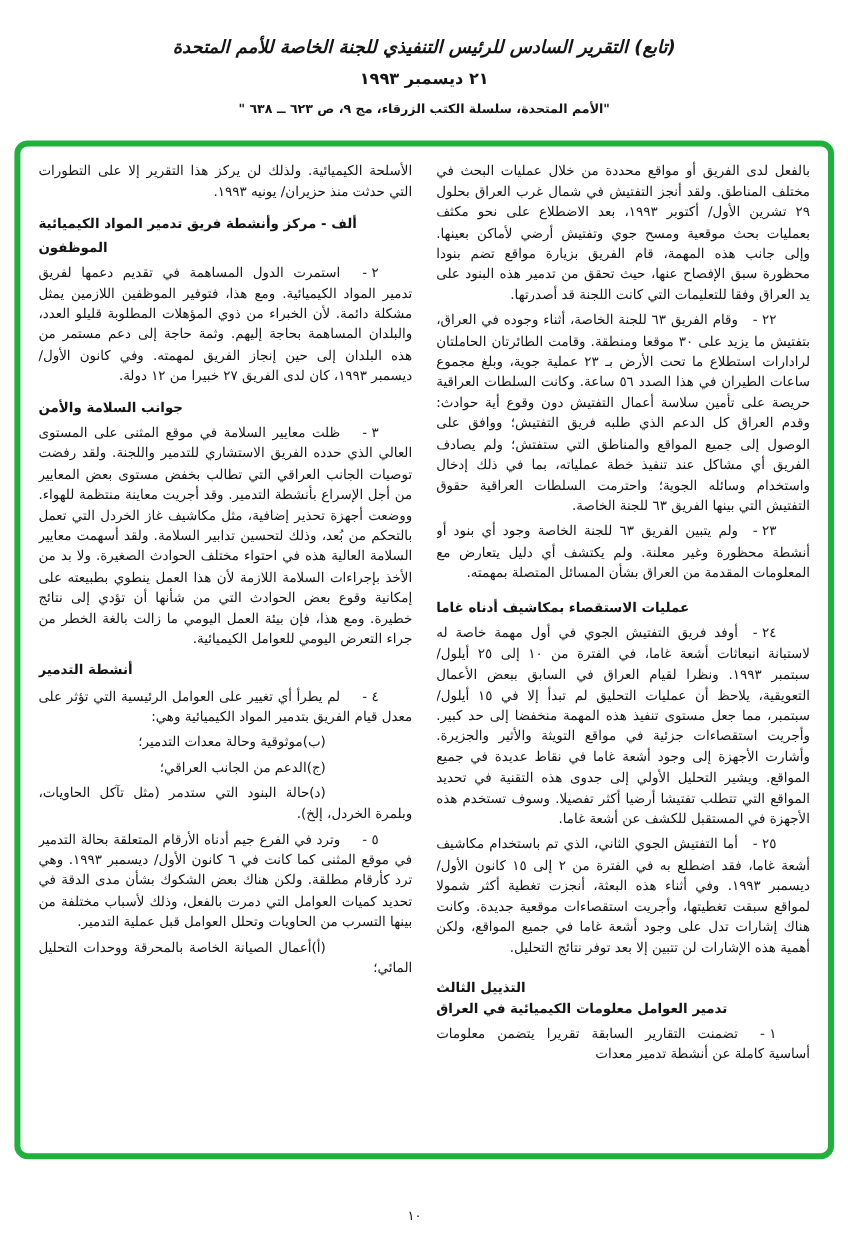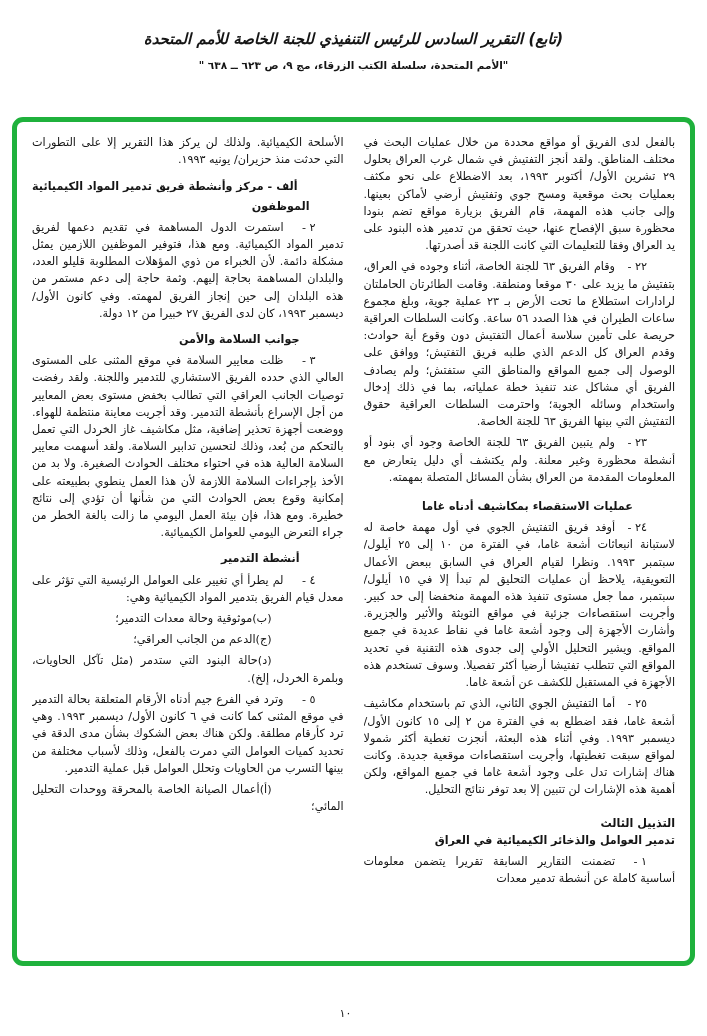--- a/index.html
+++ b/index.html
@@ -22,53 +22,54 @@
     flex:1 1 0; height:100%; overflow:hidden;
     font-size:11.2px; line-height:17.2px;
   }
   .blk{text-align:justify;}
   .cont{margin:0;}
   .num{text-indent:14px;margin:4px 0 0 0;}
   .num .marker{display:inline-block;min-width:46px;}
   .item{text-indent:36px;margin:4px 0;}
   .item .marker{display:inline-block;min-width:30px;}
   .hdg,.hdg-a,.hdg-sub,.hdg-mid,.hdg-flush{
-    font-weight:bold;text-align:right;margin:9px 0 3px 0;text-indent:0;
+    font-weight:bold;text-align:left;margin:9px 0 3px 0;text-indent:0;
   }
   .hdg{margin-right:44px;}
   .hdg-a{margin-right:46px;margin-top:10px;margin-bottom:1px;}
   .hdg-sub{margin-right:34px;margin-top:2px;}
   .hdg-mid{margin-right:42px;margin-top:12px;}
   .hdg-flush{margin-right:0;margin-top:16px;margin-bottom:0;}
   .hdg-flush + .hdg-flush{margin-top:0;}
   .page-num{
     position:absolute;bottom:16px;left:0;right:16px;
     text-align:center;font-size:11px;color:#151515;
   }
 </style>
 </head>
 <body>
 
 <div class="page">
 
   <header>
     <div class="h1">(تابع) التقرير السادس للرئيس التنفيذي للجنة الخاصة للأمم المتحدة</div>
+    <div class="h2">٢١ ديسمبر ١٩٩٣</div>
     <div class="h3">"الأمم المتحدة، سلسلة الكتب الزرقاء، مج ٩، ص ٦٢٣ ــ ٦٣٨ "</div>
   </header>
 
   <div class="green-box" id="green-box" style="border-color: rgb(31, 177, 60);">
     <div class="col" id="col-right">
         <div class="blk cont">بالفعل لدى الفريق أو مواقع محددة من خلال عمليات البحث في مختلف المناطق. ولقد أنجز التفتيش في شمال غرب العراق بحلول ٢٩ تشرين الأول/ أكتوبر ١٩٩٣، بعد الاضطلاع على نحو مكثف بعمليات بحث موقعية ومسح جوي وتفتيش أرضي لأماكن بعينها. وإلى جانب هذه المهمة، قام الفريق بزيارة مواقع تضم بنودا محظورة سبق الإفصاح عنها، حيث تحقق من تدمير هذه البنود على يد العراق وفقا للتعليمات التي كانت اللجنة قد أصدرتها.</div>
         <div class="blk num"><span class="marker">٢٢ -</span>وقام الفريق ٦٣ للجنة الخاصة، أثناء وجوده في العراق، بتفتيش ما يزيد على ٣٠ موقعا ومنطقة. وقامت الطائرتان الحاملتان لرادارات استطلاع ما تحت الأرض بـ ٢٣ عملية جوية، وبلغ مجموع ساعات الطيران في هذا الصدد ٥٦ ساعة. وكانت السلطات العراقية حريصة على تأمين سلاسة أعمال التفتيش دون وقوع أية حوادث: وقدم العراق كل الدعم الذي طلبه فريق التفتيش؛ ووافق على الوصول إلى جميع المواقع والمناطق التي ستفتش؛ ولم يصادف الفريق أي مشاكل عند تنفيذ خطة عملياته، بما في ذلك إدخال واستخدام وسائله الجوية؛ واحترمت السلطات العراقية حقوق التفتيش التي بينها الفريق ٦٣ للجنة الخاصة.</div>
         <div class="blk num"><span class="marker">٢٣ -</span>ولم يتبين الفريق ٦٣ للجنة الخاصة وجود أي بنود أو أنشطة محظورة وغير معلنة. ولم يكتشف أي دليل يتعارض مع المعلومات المقدمة من العراق بشأن المسائل المتصلة بمهمته.</div>
         <div class="blk hdg-mid">عمليات الاستقصاء بمكاشيف أدناه غاما</div>
         <div class="blk num"><span class="marker">٢٤ -</span>أوفد فريق التفتيش الجوي في أول مهمة خاصة له لاستبانة انبعاثات أشعة غاما، في الفترة من ١٠ إلى ٢٥ أيلول/ سبتمبر ١٩٩٣. ونظرا لقيام العراق في السابق ببعض الأعمال التعويقية، يلاحظ أن عمليات التحليق لم تبدأ إلا في ١٥ أيلول/ سبتمبر، مما جعل مستوى تنفيذ هذه المهمة منخفضا إلى حد كبير. وأجريت استقصاءات جزئية في مواقع التويثة والأثير والجزيرة. وأشارت الأجهزة إلى وجود أشعة غاما في نقاط عديدة في جميع المواقع. ويشير التحليل الأولي إلى جدوى هذه التقنية في تحديد المواقع التي تتطلب تفتيشا أرضيا أكثر تفصيلا. وسوف تستخدم هذه الأجهزة في المستقبل للكشف عن أشعة غاما.</div>
         <div class="blk num"><span class="marker">٢٥ -</span>أما التفتيش الجوي الثاني، الذي تم باستخدام مكاشيف أشعة غاما، فقد اضطلع به في الفترة من ٢ إلى ١٥ كانون الأول/ ديسمبر ١٩٩٣. وفي أثناء هذه البعثة، أنجزت تغطية أكثر شمولا لمواقع سبقت تغطيتها، وأجريت استقصاءات موقعية جديدة. وكانت هناك إشارات تدل على وجود أشعة غاما في جميع المواقع، ولكن أهمية هذه الإشارات لن تتبين إلا بعد توفر نتائج التحليل.</div>
         <div class="blk hdg-flush">التذييل الثالث</div>
-        <div class="blk hdg-flush">تدمير العوامل والذخائر الكيميائية في العراق</div>
+        <div class="blk hdg-flush">تدمير العوامل معلومات الكيميائية في العراق</div>
         <div class="blk num"><span class="marker">١ -</span>تضمنت التقارير السابقة تقريرا يتضمن معلومات أساسية كاملة عن أنشطة تدمير معدات</div>
       </div>
     <div class="col" id="col-left">
         <div class="blk cont">الأسلحة الكيميائية. ولذلك لن يركز هذا التقرير إلا على التطورات التي حدثت منذ حزيران/ يونيه ١٩٩٣.</div>
         <div class="blk hdg-a">ألف - مركز وأنشطة فريق تدمير المواد الكيميائية</div>
         <div class="blk hdg-sub">الموظفون</div>
         <div class="blk num"><span class="marker">٢ -</span>استمرت الدول المساهمة في تقديم دعمها لفريق تدمير المواد الكيميائية. ومع هذا، فتوفير الموظفين اللازمين يمثل مشكلة دائمة. لأن الخبراء من ذوي المؤهلات المطلوبة قليلو العدد، والبلدان المساهمة بحاجة إليهم. وثمة حاجة إلى دعم مستمر من هذه البلدان إلى حين إنجاز الفريق لمهمته. وفي كانون الأول/ ديسمبر ١٩٩٣، كان لدى الفريق ٢٧ خبيرا من ١٢ دولة.</div>
         <div class="blk hdg">جوانب السلامة والأمن</div>
         <div class="blk num"><span class="marker">٣ -</span>ظلت معايير السلامة في موقع المثنى على المستوى العالي الذي حدده الفريق الاستشاري للتدمير واللجنة. ولقد رفضت توصيات الجانب العراقي التي تطالب بخفض مستوى بعض المعايير من أجل الإسراع بأنشطة التدمير. وقد أجريت معاينة منتظمة للهواء. ووضعت أجهزة تحذير إضافية، مثل مكاشيف غاز الخردل التي تعمل بالتحكم من بُعد، وذلك لتحسين تدابير السلامة. ولقد أسهمت معايير السلامة العالية هذه في احتواء مختلف الحوادث الصغيرة. ولا بد من الأخذ بإجراءات السلامة اللازمة لأن هذا العمل ينطوي بطبيعته على إمكانية وقوع بعض الحوادث التي من شأنها أن تؤدي إلى نتائج خطيرة. ومع هذا، فإن بيئة العمل اليومي ما زالت بالغة الخطر من جراء التعرض اليومي للعوامل الكيميائية.</div>
         <div class="blk hdg">أنشطة التدمير</div>

